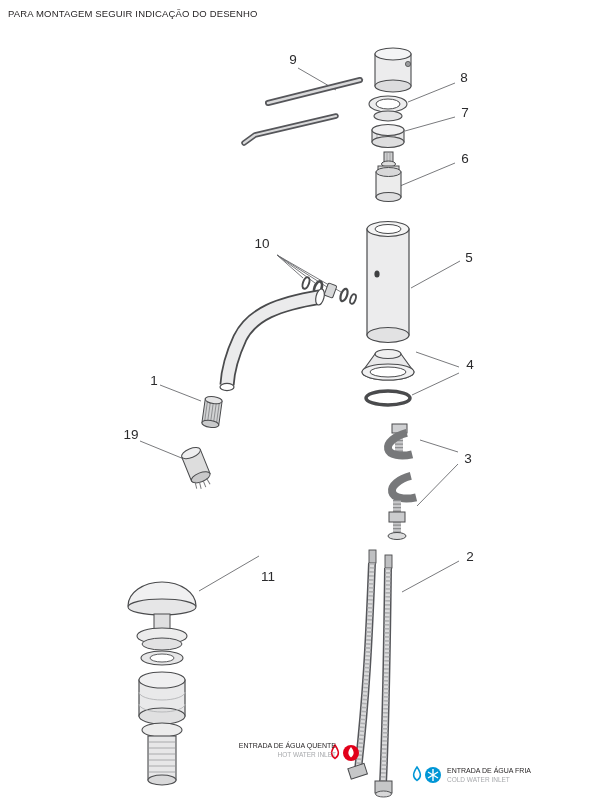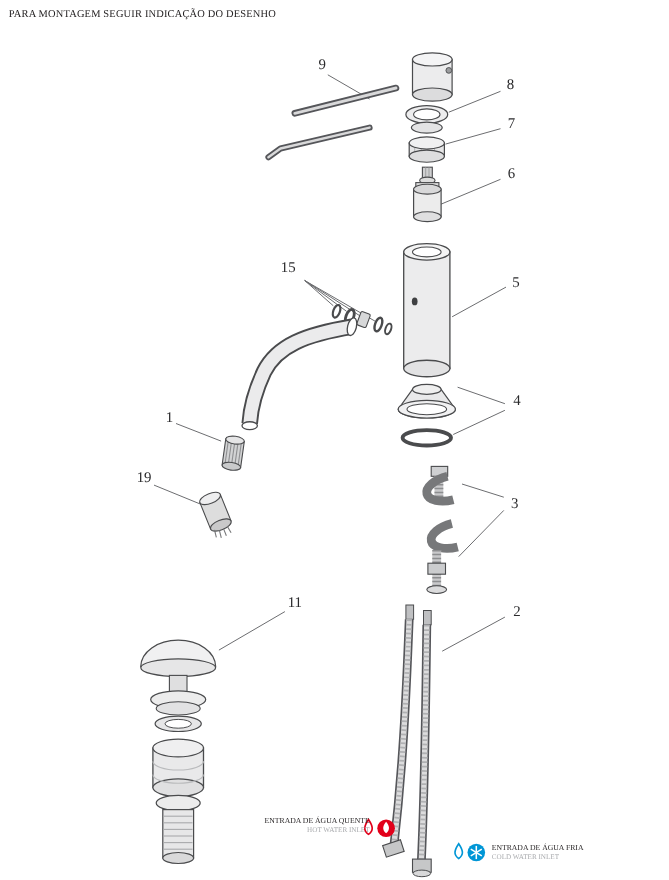--- a/index.html
+++ b/index.html
@@ -1,17 +1,17 @@
 <!DOCTYPE html>
 <html><head>
 <meta charset="utf-8">
 <style>
   html,body{margin:0;padding:0;background:#fff;}
   .page{position:relative;width:608px;height:800px;background:#ffffff;overflow:hidden;
-        font-family:Liberation Serif, serif;}
+        font-family:Liberation Sans, sans-serif;}
   .hdr-line1{position:absolute;left:8px;top:8px;font-size:9.5px;letter-spacing:.15px;color:#221f20;}
   .hdr-line2{position:absolute;left:8px;top:21px;font-size:9.5px;letter-spacing:.15px;color:#a8aaad;}
   .diagram-svg{position:absolute;left:0;top:0;}
   .part-label{position:absolute;transform:translate(-50%,-50%);font-size:13.5px;color:#2a2a2c;}
   .inlet-hot{position:absolute;top:742px;right:272px;text-align:right;line-height:1.25;}
   .inlet-cold{position:absolute;top:767px;left:447px;text-align:left;line-height:1.25;}
   .inlet-pt{font-size:7px;color:#221f20;}
   .inlet-en{font-size:6.5px;color:#a8aaad;}
 </style>
 </head>
@@ -199,22 +199,22 @@
 
   <div class="part-label" style="left:154px;top:380px">1</div>
   <div class="part-label" style="left:470px;top:556px">2</div>
   <div class="part-label" style="left:468px;top:458px">3</div>
   <div class="part-label" style="left:470px;top:364px">4</div>
   <div class="part-label" style="left:469px;top:257px">5</div>
   <div class="part-label" style="left:465px;top:158px">6</div>
   <div class="part-label" style="left:465px;top:112px">7</div>
   <div class="part-label" style="left:464px;top:77px">8</div>
   <div class="part-label" style="left:293px;top:59px">9</div>
-  <div class="part-label" style="left:262px;top:243px">15</div>
-  <div class="part-label" style="left:268px;top:548px">11</div>
+  <div class="part-label" style="left:262px;top:243px">10</div>
+  <div class="part-label" style="left:268px;top:576px">11</div>
   <div class="part-label" style="left:131px;top:434px">19</div>
 
   <div class="inlet-hot">
     <div class="inlet-pt">ENTRADA DE ÁGUA QUENTE</div>
     <div class="inlet-en">HOT WATER INLET</div>
   </div>
   <div class="inlet-cold">
     <div class="inlet-pt">ENTRADA DE ÁGUA FRIA</div>
     <div class="inlet-en">COLD WATER INLET</div>
   </div>

